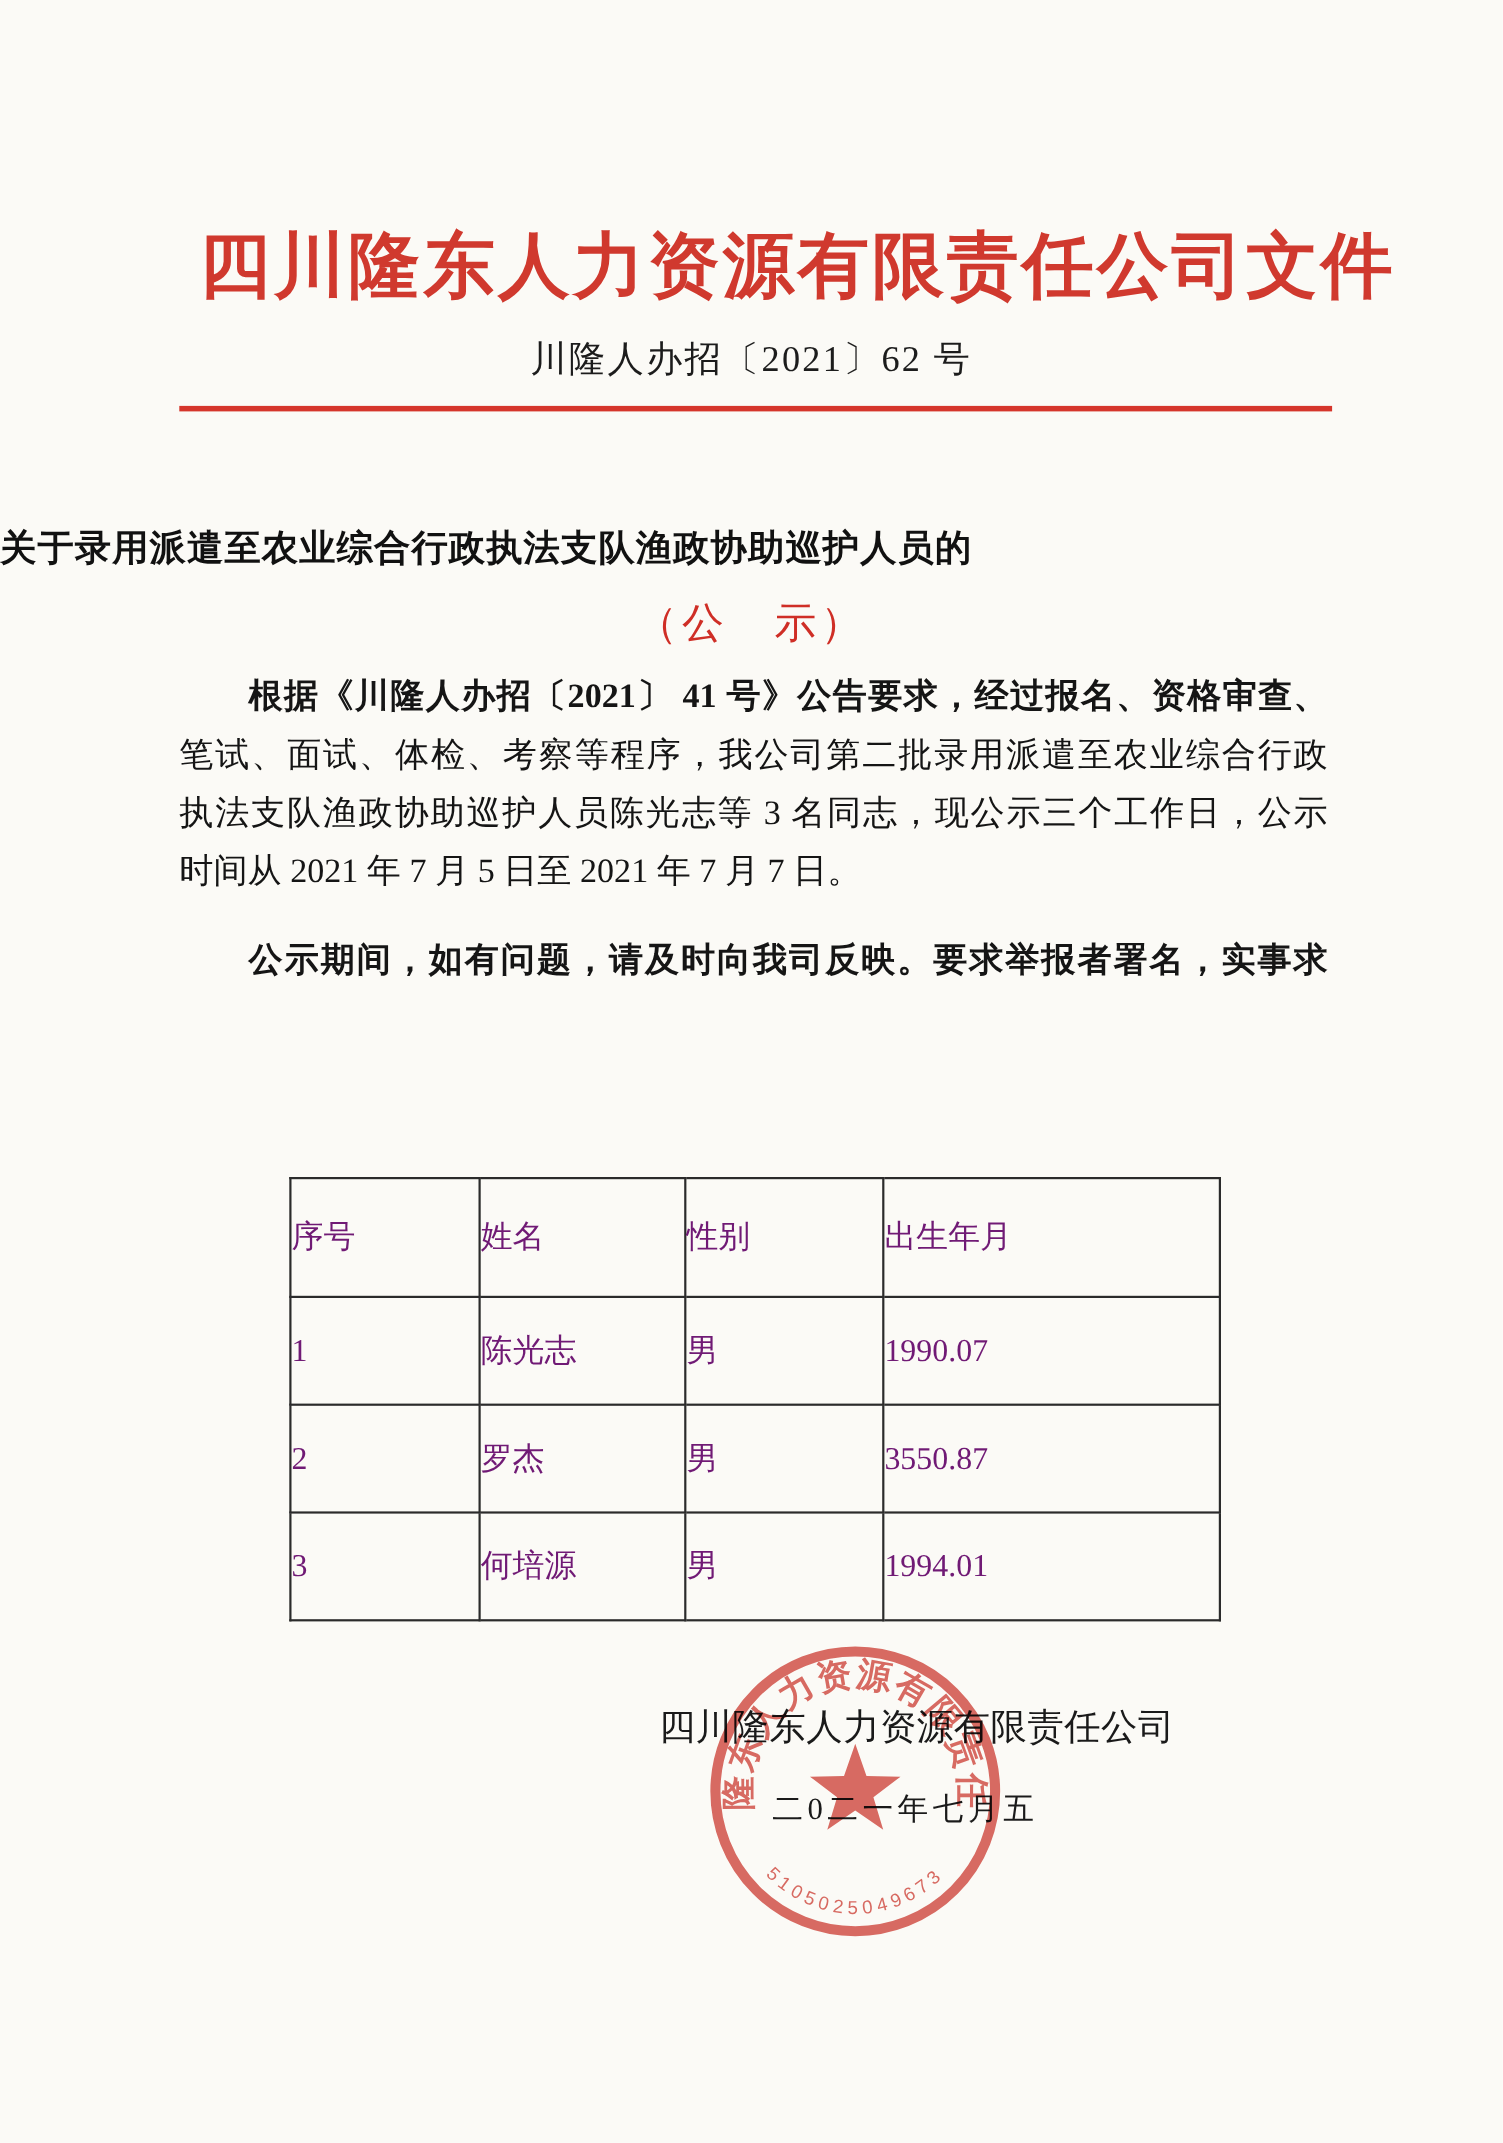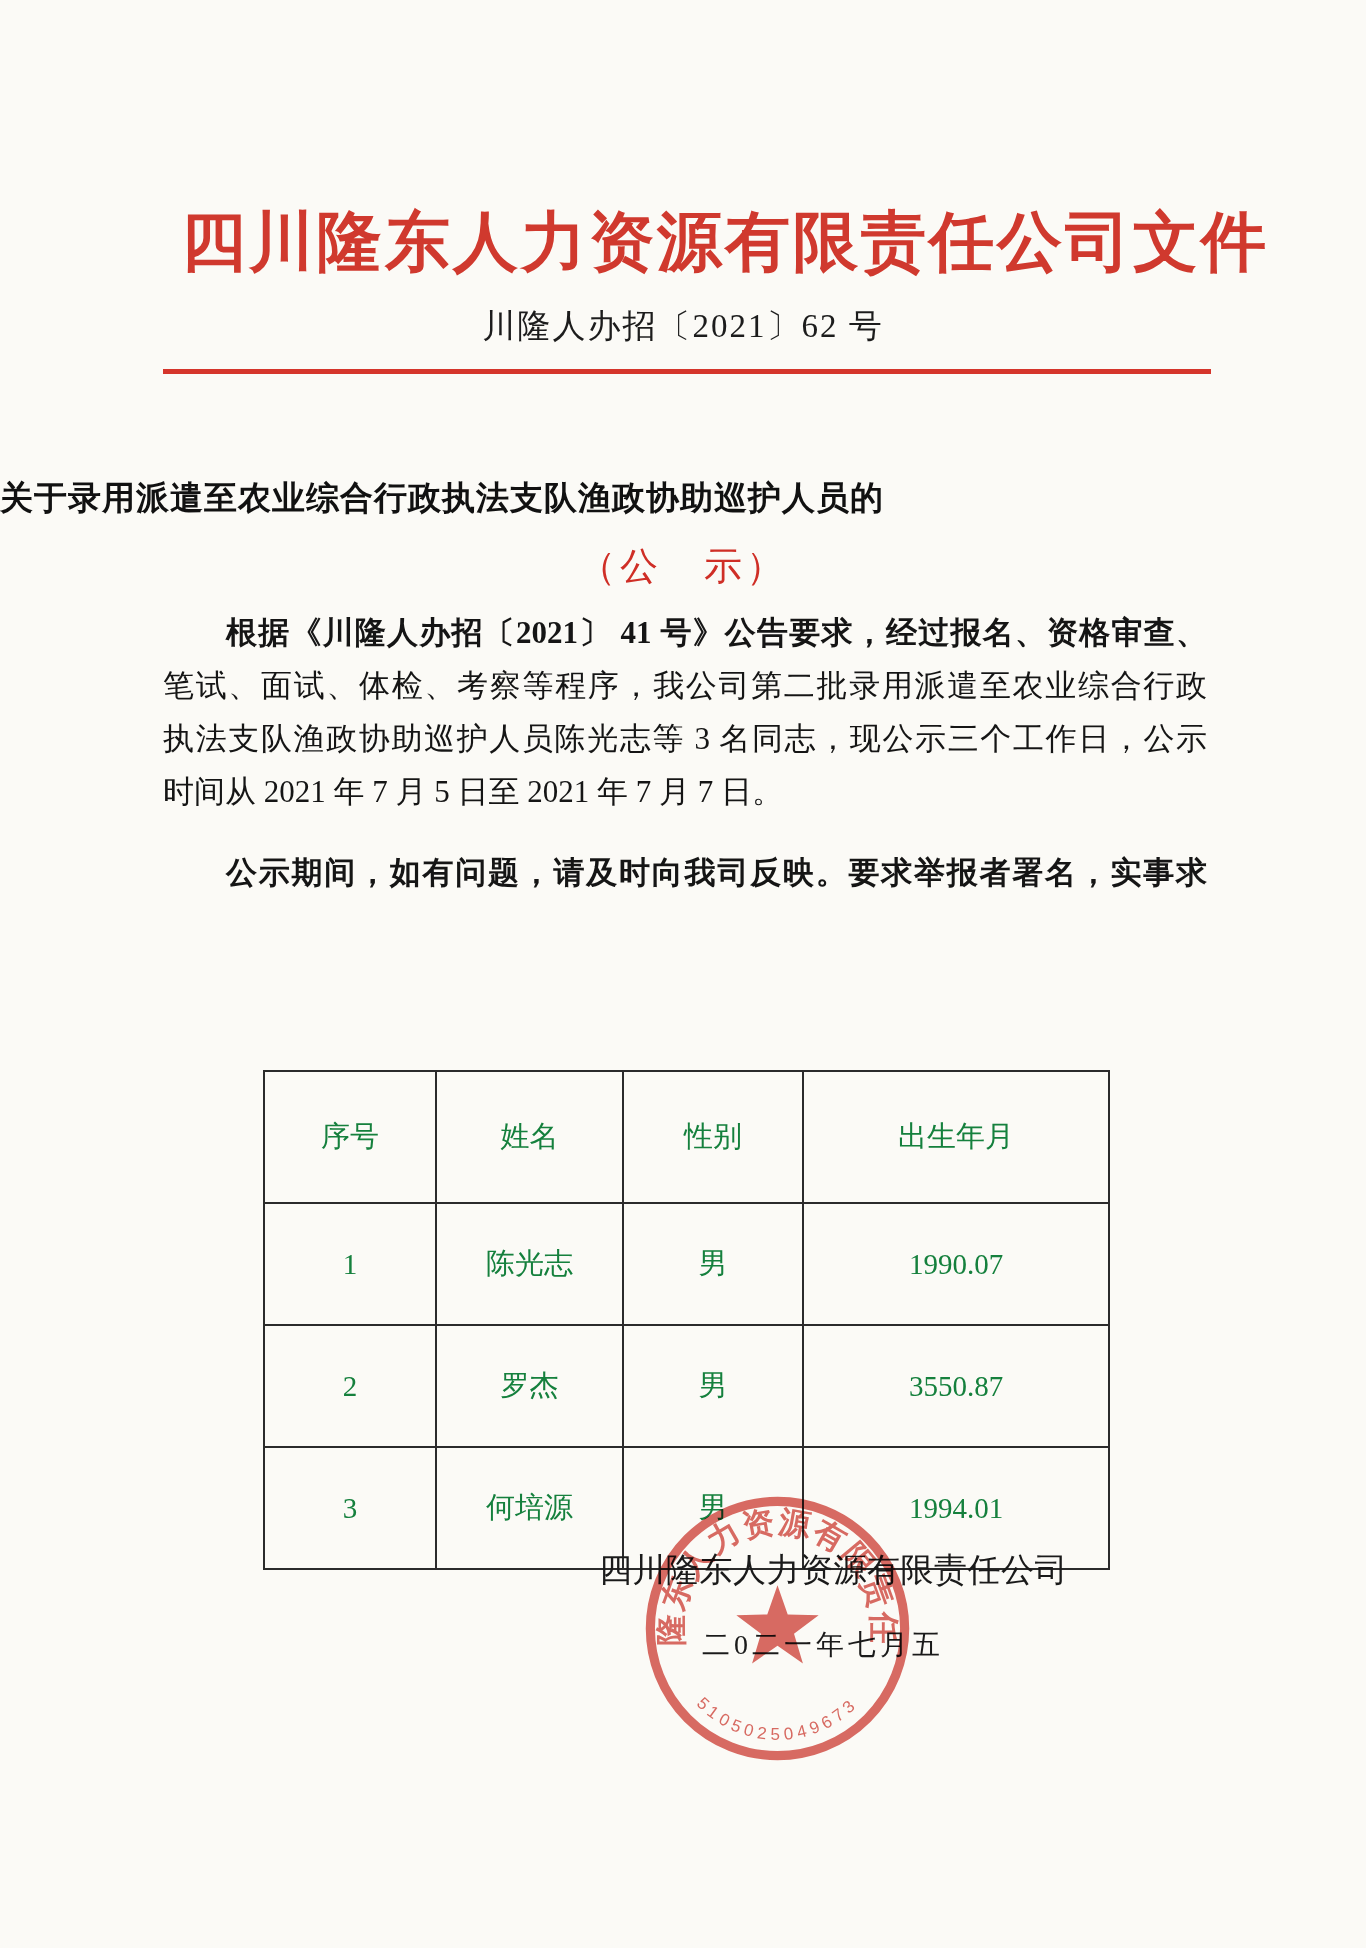--- a/index.html
+++ b/index.html
@@ -64,25 +64,25 @@
   }
   .para2{margin-top:28px;}
   .roster{
     position:absolute;left:263px;top:1070px;
     border-collapse:collapse;
     table-layout:fixed;
     width:845px;
   }
   .roster td{
     border:2px solid #2b2b2b;
-    text-align:center;
+    text-align:left;
     vertical-align:middle;
     font-size:29px;
-    color:#15803d;
-    padding:12px;
+    color:#701a75;
+    padding:0;
   }
   .roster tr.hdr td{height:106px;font-size:29px;}
   .roster tr.data td{height:96px;}
   .sig-company{
     position:absolute;left:599px;top:1548px;
     font-size:33px;color:#1a1a1a;
     letter-spacing:0.5px;
     white-space:nowrap;
     z-index:1;
   }

